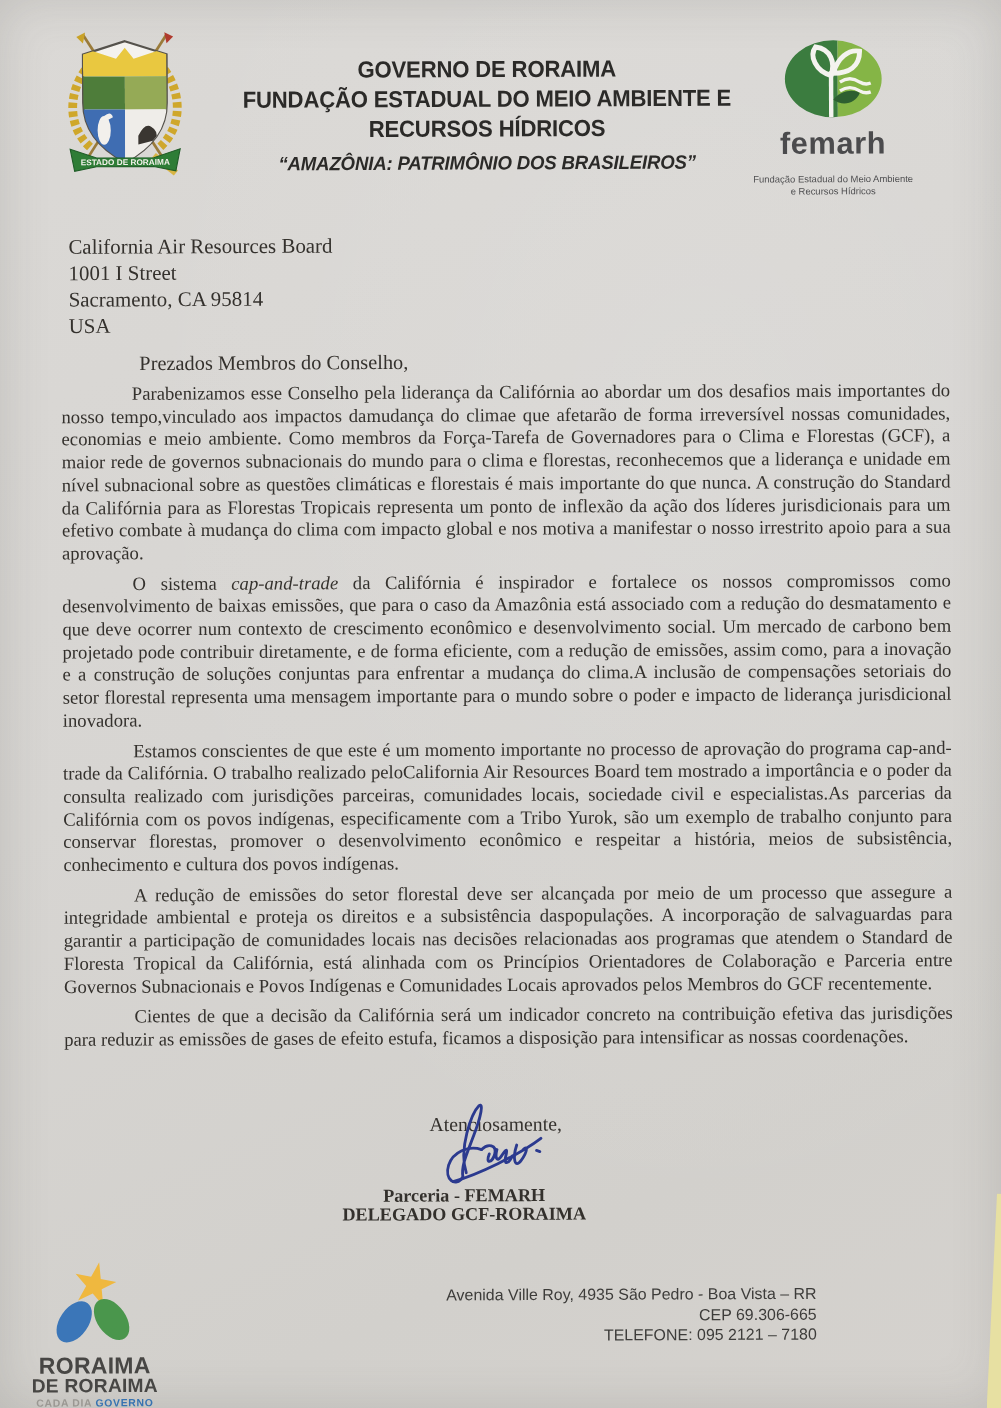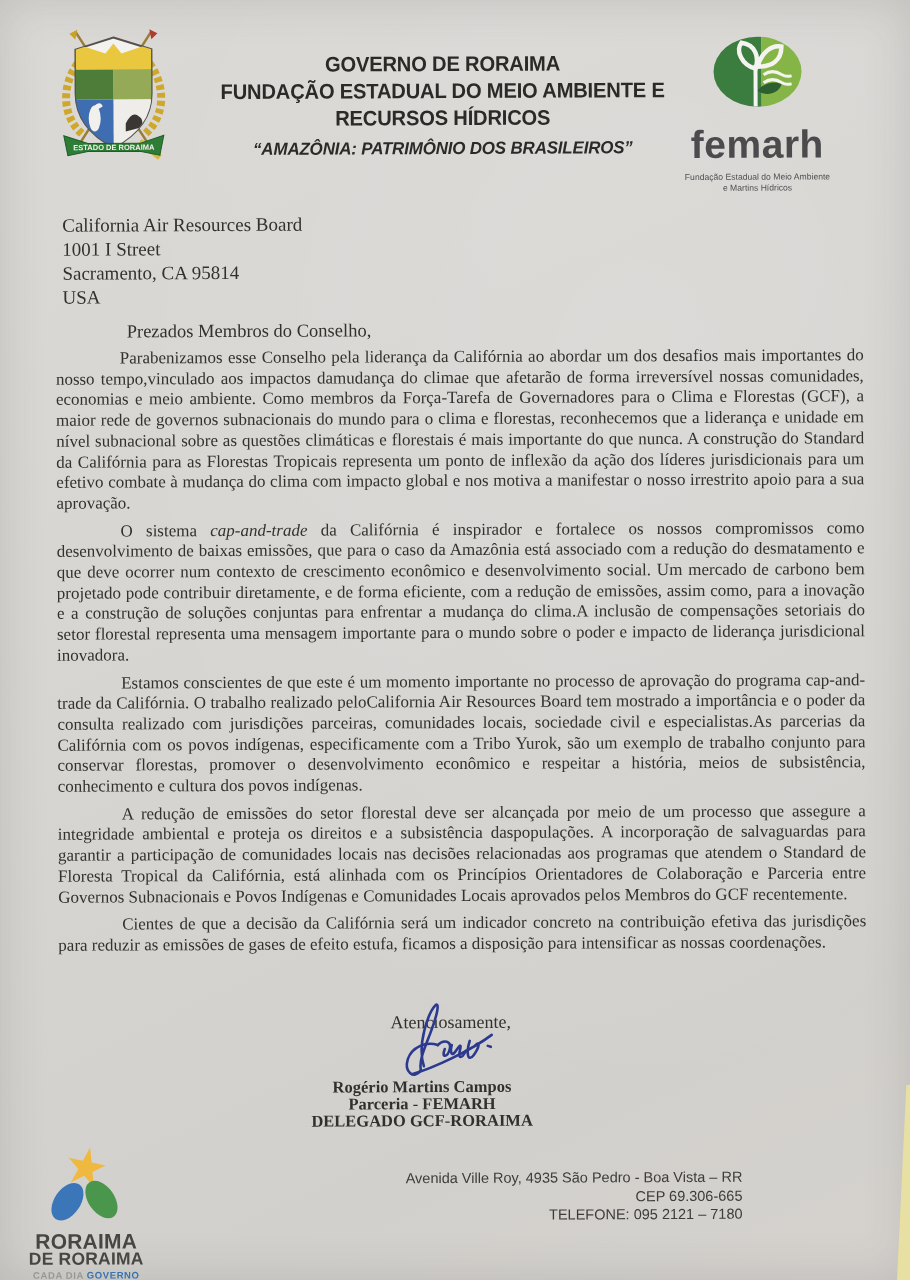--- a/index.html
+++ b/index.html
@@ -27,22 +27,22 @@
   .header-center{
     position:absolute;left:205px;top:50px;width:480px;text-align:center;
     font-family:"Liberation Sans", sans-serif;font-weight:700;color:#2b2a28;
     letter-spacing:-0.2px;
   }
   .header-center .l1,.header-center .l2,.header-center .l3{font-size:21px;line-height:27px;transform:scaleX(0.96);}
   .header-center .motto{font-size:17.5px;font-style:italic;margin-top:7px;transform:scaleX(0.97);}
   .femarh{position:absolute;left:652px;top:36px;width:215px;text-align:center;}
   .femarh .mark{display:block;margin:0 auto;}
   .femarh .word{
-    font-family:"Liberation Sans", sans-serif;font-weight:700;font-size:39px;line-height:36px;
-    color:#4b4b4d;letter-spacing:0.5px;margin-top:18px;
+    font-family:"Liberation Sans", sans-serif;font-weight:700;font-size:28px;line-height:36px;
+    color:#4b4b4d;letter-spacing:0.5px;margin-top:4px;
   }
   .femarh .tag{
     font-family:"Liberation Sans", sans-serif;font-size:8.6px;line-height:10.5px;color:#4f4f51;margin-top:9px;
   }
 
   
   .recipient{position:absolute;left:64px;top:212px;font-size:19px;line-height:24px;color:#34312d;}
   .greeting{position:absolute;left:128px;top:320px;font-size:18.5px;color:#34312d;}
   .letter-body{
     position:absolute;left:57px;top:347px;width:808px;
@@ -131,21 +131,21 @@
           <path d="M50,34 C36,30 30,16 36,8 C50,10 54,22 50,34 Z" fill="none" stroke="#f4f3ef" stroke-width="4.5"></path>
           <path d="M52,32 C56,18 66,10 76,12 C76,26 66,32 52,32 Z" fill="none" stroke="#f4f3ef" stroke-width="4.5"></path>
           <path d="M58,40 q9,-6 18,0 q5,3 10,1" fill="none" stroke="#f4f3ef" stroke-width="3"></path>
           <path d="M58,48 q9,-6 18,0 q5,3 10,1" fill="none" stroke="#f4f3ef" stroke-width="3"></path>
           <path d="M52,56 C58,48 70,46 76,50 C72,60 60,62 52,56 Z" fill="#2e5f30"></path>
         </g>
       </svg>
       <div class="word">femarh</div>
       <div class="tag">
         <span>Fundação Estadual do Meio Ambiente</span><br>
-        <span>e Martins Hídricos</span>
+        <span>e Recursos Hídricos</span>
       </div>
     </div>
 
     <div class="recipient">
       <div>California Air Resources Board</div>
       <div>1001 I Street</div>
       <div>Sacramento, CA 95814</div>
       <div>USA</div>
     </div>
 
@@ -167,21 +167,20 @@
         <path d="M37,70 C30,80 20,72 24,59 C28,47 42,41 54,45"></path>
         <path d="M54,45 C60,39 68,41 66,49 C64,57 57,59 61,49"></path>
         <path d="M68,45 C66,53 68,57 72,51 C76,45 78,43 76,51 C74,59 78,59 82,51"></path>
         <path d="M86,41 C82,53 84,63 90,55 C96,47 96,41 92,45"></path>
         <path d="M28,74 C50,68 88,50 108,35"></path>
         <path d="M104,46 l3,1"></path>
       </g>
     </svg>
 
     <div class="signer">
-      <div>Rogério Martins Campos</div>
       <div>Parceria - FEMARH</div>
       <div>DELEGADO GCF-RORAIMA</div>
     </div>
 
     <div class="footer-contact">
       <div>Avenida Ville Roy, 4935 São Pedro - Boa Vista – RR</div>
       <div>CEP 69.306-665</div>
       <div>TELEFONE: 095 2121 – 7180</div>
     </div>
 

